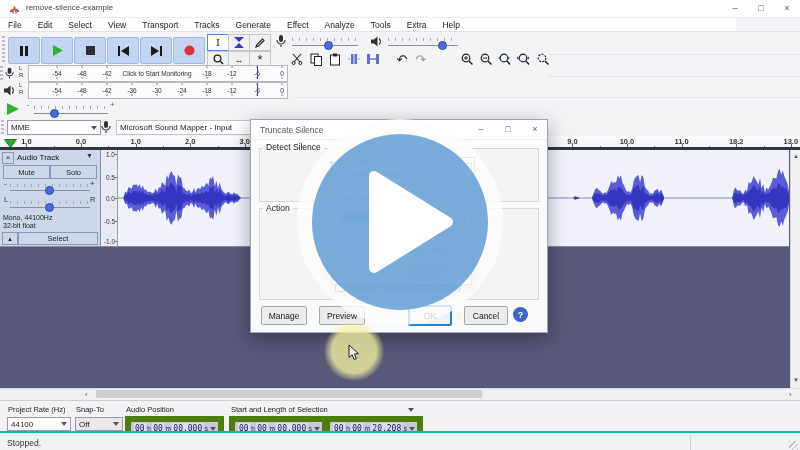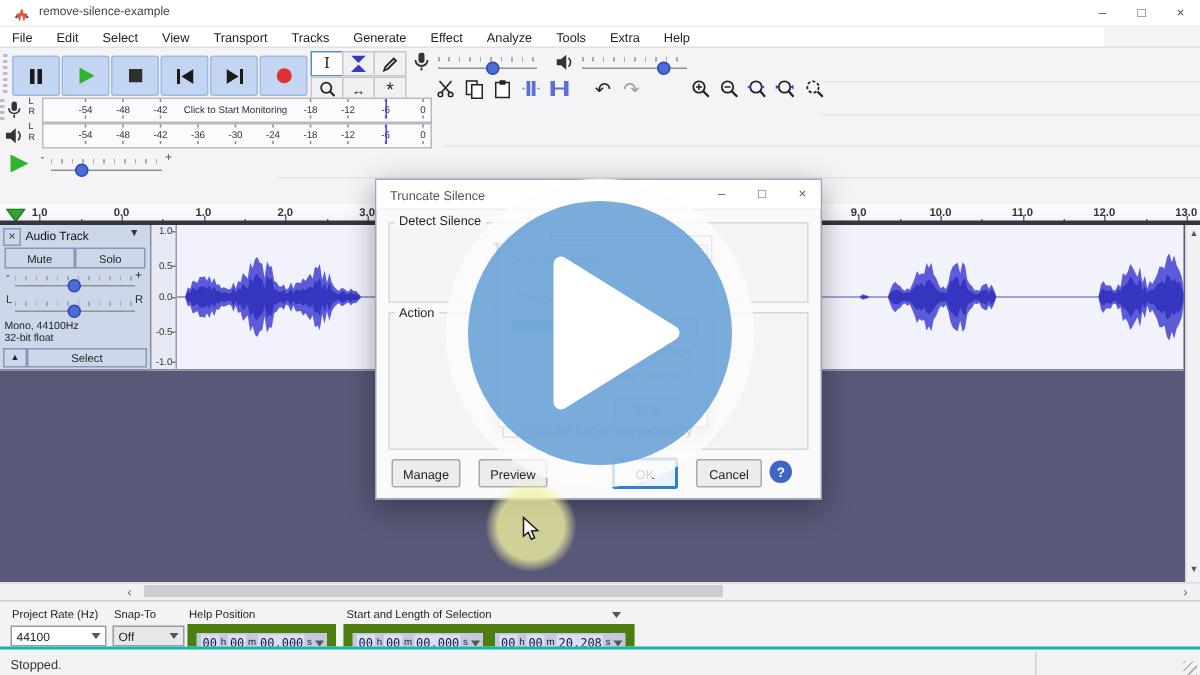--- a/index.html
+++ b/index.html
@@ -355,20 +355,35 @@
     <svg class="b" style="left:6px;top:71px" width="13" height="12" viewBox="0 0 13 12">
         <polygon points="1,0 13,6 1,12" fill="#2db32d"></polygon>
       </svg>
     <span class="b" style="left:27px;top:68px;font-size:8px;color:#555">-</span>
     <span class="b" style="left:110px;top:68px;font-size:8px;color:#555">+</span>
     <div class="b tickdots" style="left:34px;top:74px;width:74px"></div>
     <div class="b slider-track" style="left:34px;top:81px;width:74px"></div>
     <div class="b sthumb" style="left:50px;top:77px"></div>
   </div>
 
+  <div class="b" style="left:0;top:118px;width:800px;height:18px;background:#f4f4f7;border-bottom:1px solid #e0e0e4">
+    <div class="b grip" style="left:1px;top:2px;height:14px"></div>
+    <div class="b combo" style="left:7px;top:2px;width:86px;height:13px">
+      <span>MME</span>
+        <span class="caret"></span>
+    </div>
+    <svg class="b" style="left:101px;top:3px" width="10" height="13" viewBox="0 0 10 13">
+      <rect x="3" y="0" width="4" height="7" rx="2" fill="#333"></rect>
+        <path d="M1,5 a4,4 0 0 0 8,0" fill="none" stroke="#333" stroke-width="1.2"></path>
+        <line x1="5" y1="10" x2="5" y2="12" stroke="#333" stroke-width="1.2"></line>
+    </svg>
+    <div class="b combo" style="left:116px;top:2px;width:290px;height:13px;border-color:#c4c4cc">
+      <span>Microsoft Sound Mapper - Input</span>
+    </div>
+  </div>
 
   <div id="ruler" class="b">
     <svg class="b" style="left:4px;top:3px" width="13" height="9" viewBox="0 0 13 9">
       <polygon points="0.5,0.5 12.5,0.5 6.5,8.5" fill="#2daa2d" stroke="#1d7a1d" stroke-width="1"></polygon>
     </svg>
     <div id="ruler-ticks" class="b" style="left:0;top:0;width:800px;height:14px">
         <div style="position: absolute; left: 20.9px; bottom: 0px; width: 1px; height: 2.5px; background: rgb(102, 102, 119);"></div>
         <div style="position: absolute; left: 26.4px; bottom: 0px; width: 1px; height: 6px; background: rgb(102, 102, 119);"></div>
         <div style="position: absolute; left: 26.4px; top: 1px; font-size: 7.5px; color: rgb(51, 51, 51); transform: translateX(-50%); font-weight: bold;">1.0</div>
         <div style="position: absolute; left: 31.9px; bottom: 0px; width: 1px; height: 2.5px; background: rgb(102, 102, 119);"></div>
@@ -506,21 +521,21 @@
         <div style="position: absolute; left: 687.1px; bottom: 0px; width: 1px; height: 2.5px; background: rgb(102, 102, 119);"></div>
         <div style="position: absolute; left: 692.5px; bottom: 0px; width: 1px; height: 2.5px; background: rgb(102, 102, 119);"></div>
         <div style="position: absolute; left: 698px; bottom: 0px; width: 1px; height: 2.5px; background: rgb(102, 102, 119);"></div>
         <div style="position: absolute; left: 703.4px; bottom: 0px; width: 1px; height: 2.5px; background: rgb(102, 102, 119);"></div>
         <div style="position: absolute; left: 708.9px; bottom: 0px; width: 1px; height: 4px; background: rgb(102, 102, 119);"></div>
         <div style="position: absolute; left: 714.4px; bottom: 0px; width: 1px; height: 2.5px; background: rgb(102, 102, 119);"></div>
         <div style="position: absolute; left: 719.8px; bottom: 0px; width: 1px; height: 2.5px; background: rgb(102, 102, 119);"></div>
         <div style="position: absolute; left: 725.3px; bottom: 0px; width: 1px; height: 2.5px; background: rgb(102, 102, 119);"></div>
         <div style="position: absolute; left: 730.7px; bottom: 0px; width: 1px; height: 2.5px; background: rgb(102, 102, 119);"></div>
         <div style="position: absolute; left: 736.2px; bottom: 0px; width: 1px; height: 6px; background: rgb(102, 102, 119);"></div>
-        <div style="position: absolute; left: 736.2px; top: 1px; font-size: 7.5px; color: rgb(51, 51, 51); transform: translateX(-50%); font-weight: bold;">12.0</div>
+        <div style="position: absolute; left: 736.2px; top: 1px; font-size: 7.5px; color: rgb(51, 51, 51); transform: translateX(-50%); font-weight: bold;">18.2</div>
         <div style="position: absolute; left: 741.7px; bottom: 0px; width: 1px; height: 2.5px; background: rgb(102, 102, 119);"></div>
         <div style="position: absolute; left: 747.1px; bottom: 0px; width: 1px; height: 2.5px; background: rgb(102, 102, 119);"></div>
         <div style="position: absolute; left: 752.6px; bottom: 0px; width: 1px; height: 2.5px; background: rgb(102, 102, 119);"></div>
         <div style="position: absolute; left: 758px; bottom: 0px; width: 1px; height: 2.5px; background: rgb(102, 102, 119);"></div>
         <div style="position: absolute; left: 763.5px; bottom: 0px; width: 1px; height: 4px; background: rgb(102, 102, 119);"></div>
         <div style="position: absolute; left: 769px; bottom: 0px; width: 1px; height: 2.5px; background: rgb(102, 102, 119);"></div>
         <div style="position: absolute; left: 774.4px; bottom: 0px; width: 1px; height: 2.5px; background: rgb(102, 102, 119);"></div>
         <div style="position: absolute; left: 779.9px; bottom: 0px; width: 1px; height: 2.5px; background: rgb(102, 102, 119);"></div>
         <div style="position: absolute; left: 785.3px; bottom: 0px; width: 1px; height: 2.5px; background: rgb(102, 102, 119);"></div>
         <div style="position: absolute; left: 790.8px; bottom: 0px; width: 1px; height: 6px; background: rgb(102, 102, 119);"></div>
@@ -600,21 +615,21 @@
       <span>44100</span>
         <span class="caret"></span>
     </div>
 
     <span class="b slab" style="left:76px;top:4px">Snap-To</span>
     <div class="b combo" style="left:75px;top:16px;width:40px;height:12px;background:#e8e8ea">
       <span>Off</span>
         <span class="caret"></span>
     </div>
 
-    <span class="b slab" style="left:126px;top:4px">Help Position</span>
+    <span class="b slab" style="left:126px;top:4px">Audio Position</span>
     <div class="b tfield" style="left:125px;top:15px">
         <span class="dseg">00</span>
         <span class="dsep">h</span>
         <span class="dseg">00</span>
         <span class="dsep">m</span>
         <span class="dseg">00.000</span>
         <span class="dsep">s</span>
         <span class="caret" style="margin-left: 2px;"></span>
       </div>
 

